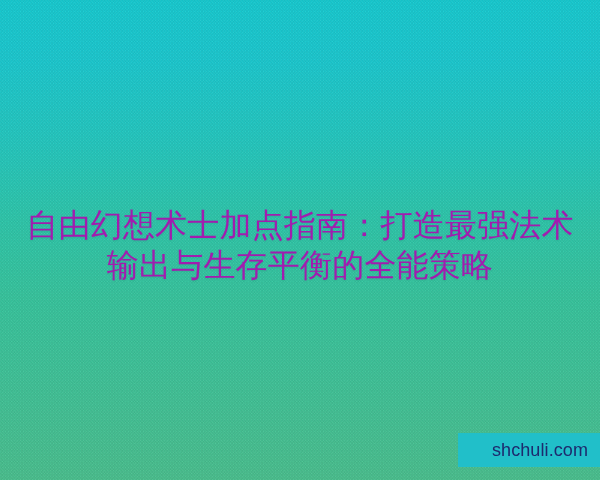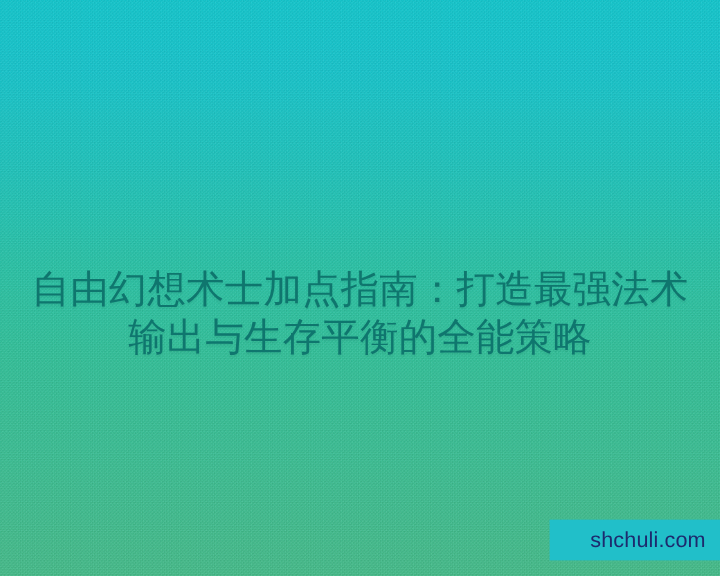--- a/index.html
+++ b/index.html
@@ -88,25 +88,25 @@
         rgba(255,255,255,0.0) 1.6px
       );
     background-size: 3px 3px, 5px 4px;
   }
 
   
   #headline {
     position: absolute;
     left: 0;
     right: 0;
-    top: 200px;
+    top: 184px;
     padding: 0 20px;
     box-sizing: border-box;
     text-align: center;
-    color: #0f766e;
+    color: #a21caf;
     font-size: 32px;
     line-height: 40px;
     font-weight: 400;
     letter-spacing: 0.2px;
     font-family: "DejaVu Sans", "Liberation Sans", sans-serif;
     white-space: pre-line;
     text-shadow: 0 1px 2px rgba(0, 70, 60, 0.10);
   }
 
   

